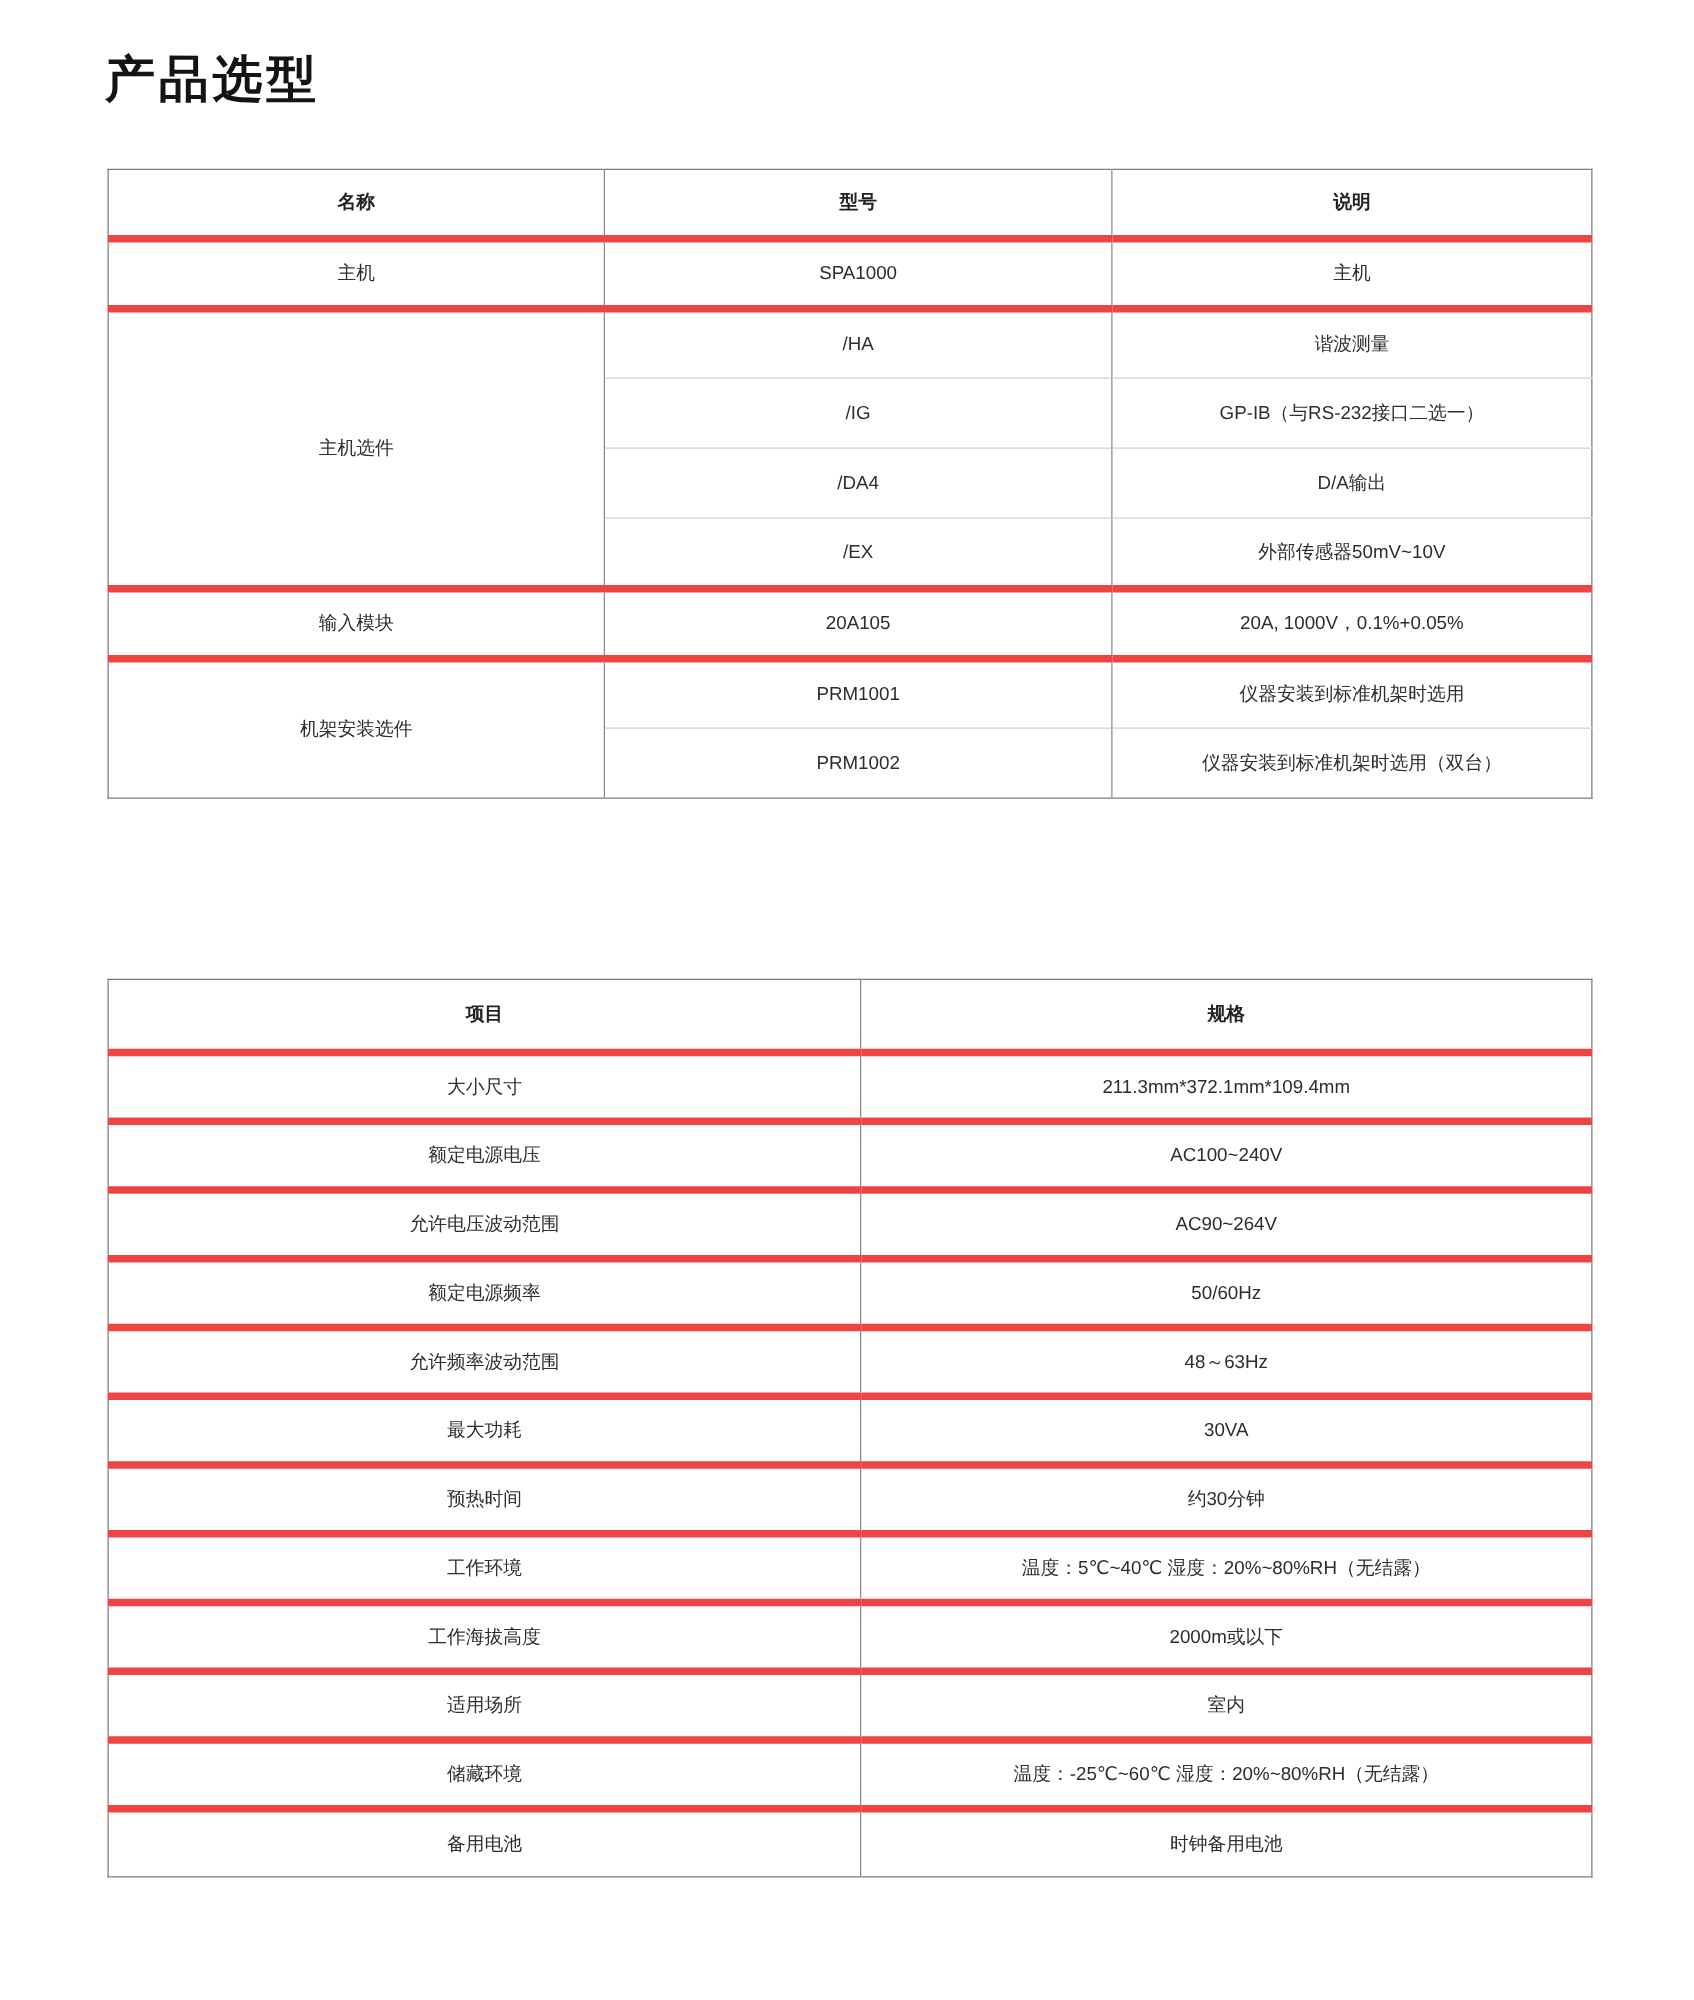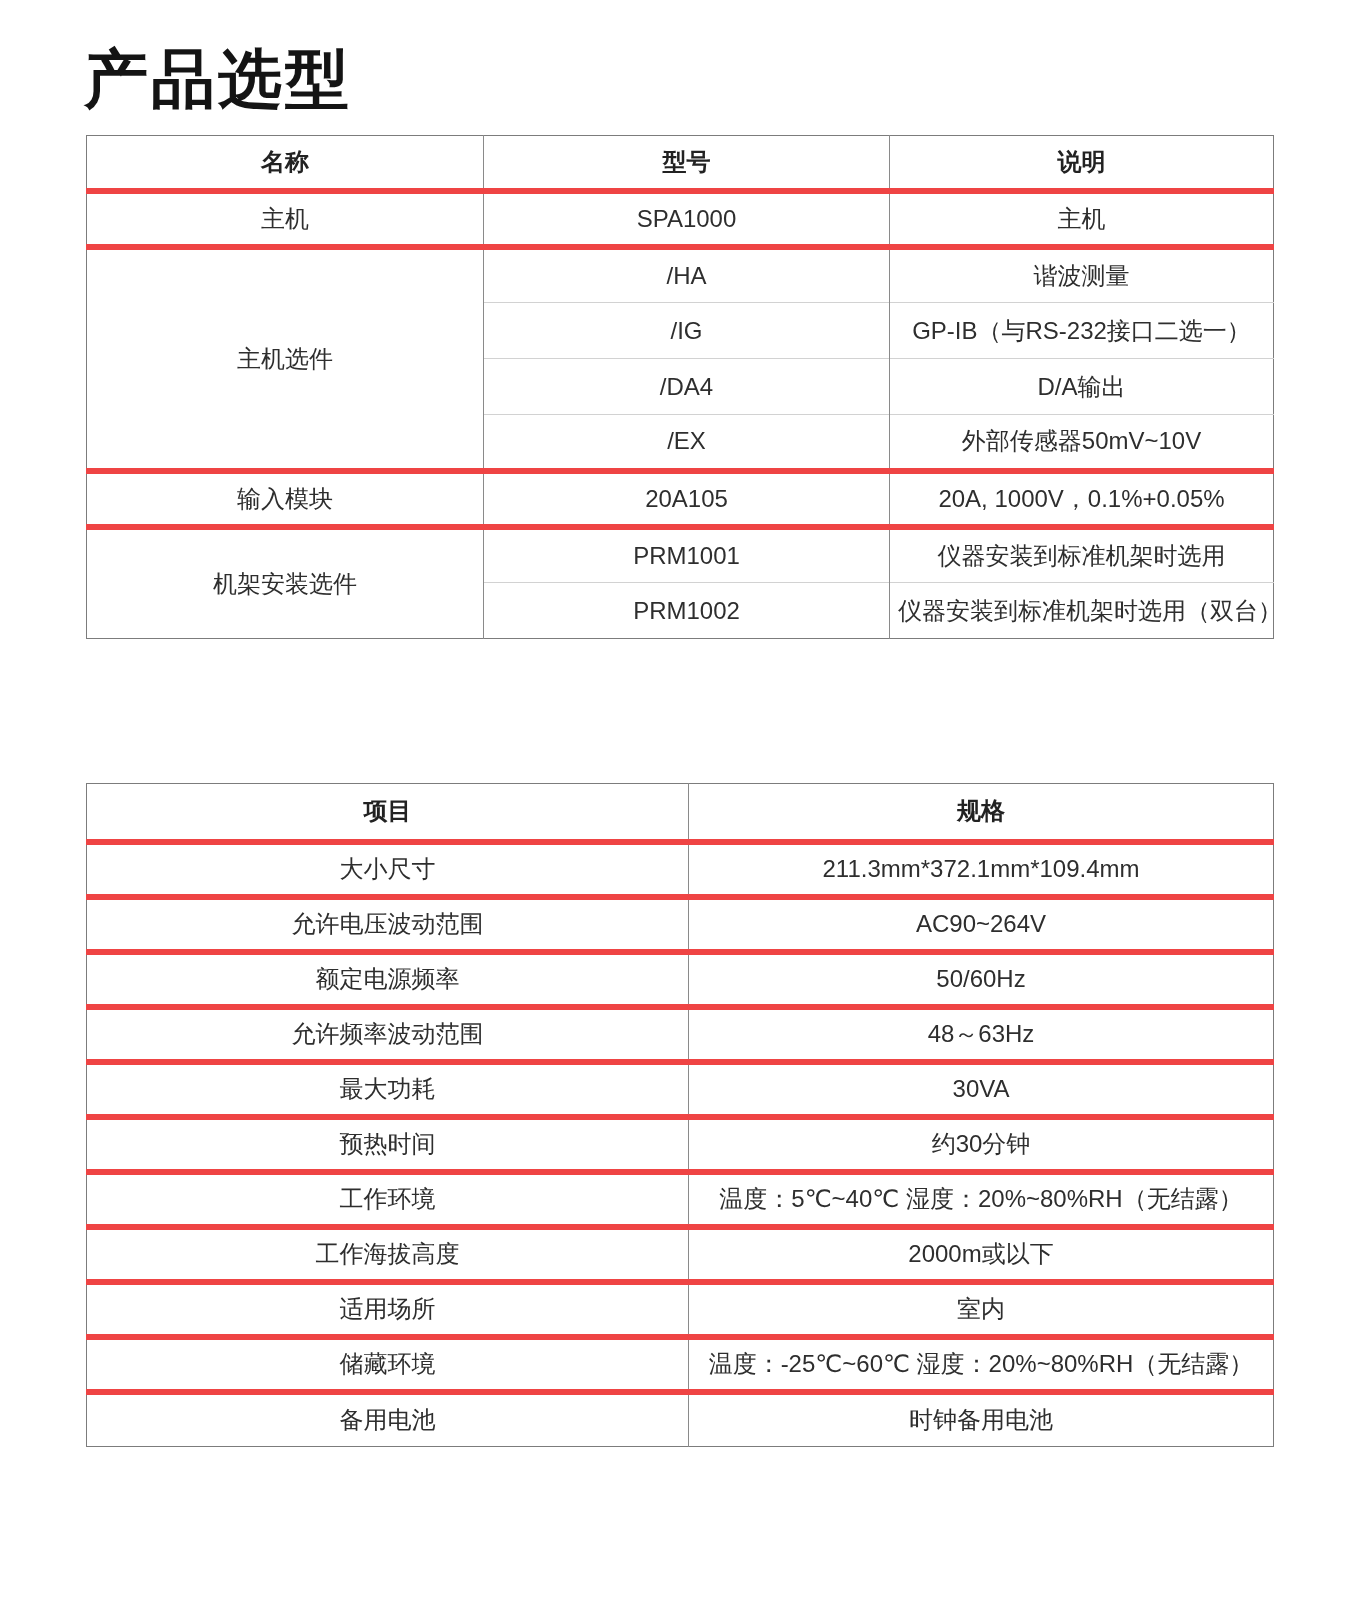--- a/index.html
+++ b/index.html
@@ -10,21 +10,21 @@
     color: #2e2e2e;
     position: relative;
     overflow: hidden;
   }
   .page { position: absolute; inset: 0; }
 
   .section-title {
     position: absolute;
     left: 84px;
     margin: 0;
-    font-size: 64px;
+    font-size: 40px;
     font-weight: 900;
     letter-spacing: 3px;
     color: #141414;
   }
   #title-selection { top: 36px; }
   #title-general   { top: 676px; }
 
   table {
     position: absolute;
     border-collapse: collapse;
@@ -32,21 +32,21 @@
     width: 1187px;
     left: 86px;
     border: 1px solid #7c7c7c;
   }
   #selection-table { top: 135px; }
   #spec-table      { top: 783px; padding-left: 15px; }
 
   th, td {
     text-align: center;
     vertical-align: middle;
-    font-size: 24px;
+    font-size: 15px;
     padding: 0 8px;
     font-weight: normal;
     color: #2e2e2e;
     overflow: hidden;
     white-space: nowrap;
   }
   th { font-weight: bold; color: #222; }
 
   
   td.cs, th.cs { border-left: 1px solid #8a8a8a; }
@@ -133,20 +133,24 @@
         <th>项目</th>
         <th class="cs">规格</th>
       </tr>
     </thead>
     <tbody>
       <tr class="g">
         <td>大小尺寸</td>
         <td class="cs">211.3mm*372.1mm*109.4mm</td>
       </tr>
       <tr class="g">
+        <td>额定电源电压</td>
+        <td class="cs">AC100~240V</td>
+      </tr>
+      <tr class="g">
         <td>允许电压波动范围</td>
         <td class="cs">AC90~264V</td>
       </tr>
       <tr class="g">
         <td>额定电源频率</td>
         <td class="cs">50/60Hz</td>
       </tr>
       <tr class="g">
         <td>允许频率波动范围</td>
         <td class="cs">48～63Hz</td>

